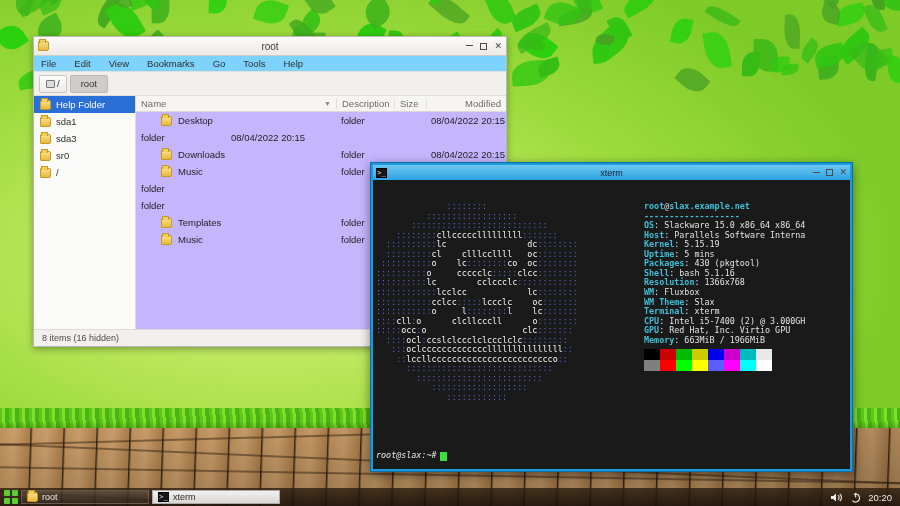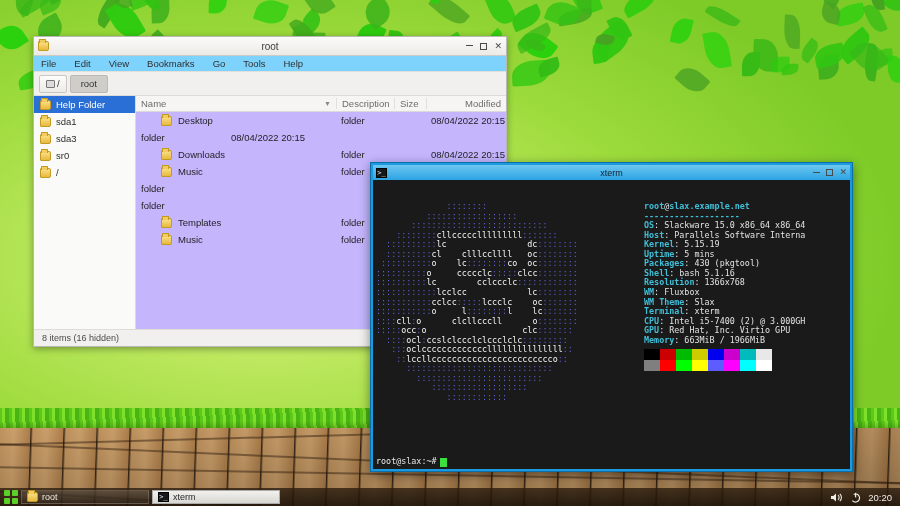--- a/index.html
+++ b/index.html
@@ -196,22 +196,22 @@
   .ascii { color:#5a5fd0; flex:none; width:268px; }
   .ascii .w { color:#f3f3f3; }
   .info { color:#e2e2e2; flex:1; }
   .info .k { color:#3fbfd8; font-weight:bold; }
   .info .user { color:#3fbfd8; font-weight:bold; }
   .info .at { color:#e2e2e2; }
   .swatches { margin-top:4px; display:flex; flex-direction:column; }
   .swrow { display:flex; }
   .sw { width:16px; height:11px; }
   .prompt-line {
-    position:absolute; left:3px; bottom:2px; color:#e6e6e6;
-    display:flex; align-items:center;
+    position:absolute; left:3px; bottom:8px; color:#e6e6e6;
+    display:flex; align-items:center;font-style:italic;
   }
   .cursor { width:7px; height:9px; background:#3ce03c; display:inline-block; margin-left:3px; }
 
   
   #taskbar {
     position:absolute; left:0; right:0; bottom:0; height:18px;
     background:linear-gradient(rgba(45,30,15,.80), rgba(25,16,8,.88));
     display:flex; align-items:center; gap:3px; padding:0 4px;
   }
   .startbtn { width:14px; height:14px; display:grid; grid-template-columns:1fr 1fr; grid-gap:1.5px; }

